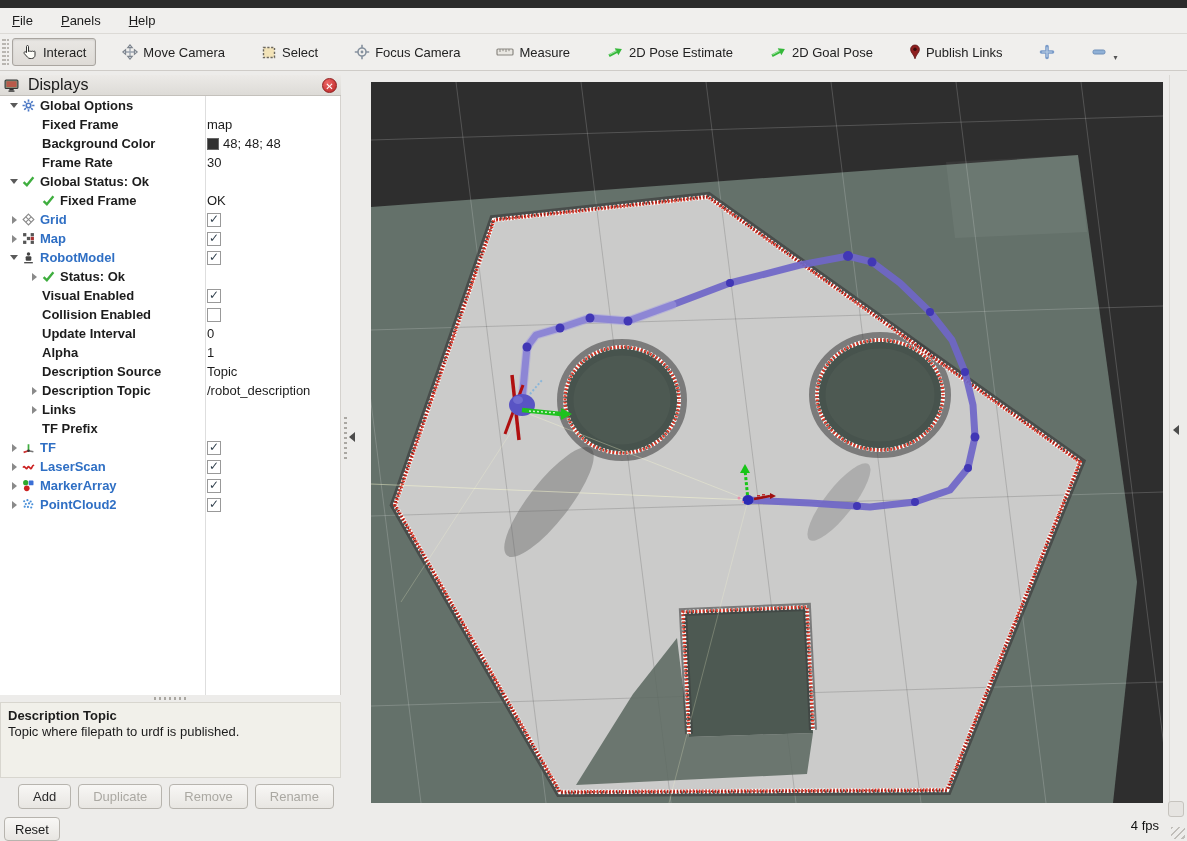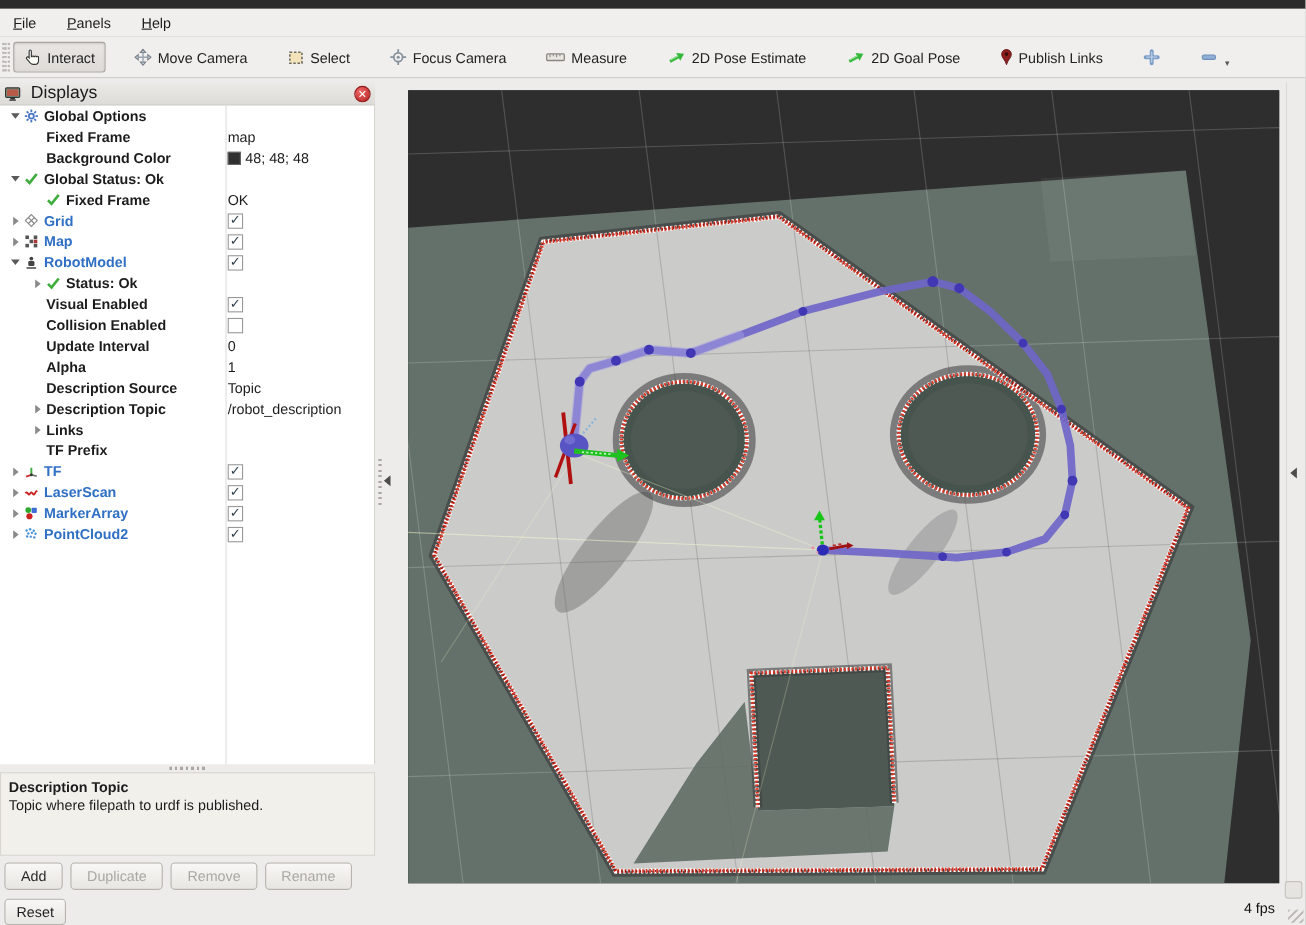--- a/index.html
+++ b/index.html
@@ -36,21 +36,21 @@
   .t-val { position: absolute; left: 207px; top: 0; height: 19px; line-height: 19px; display: flex; align-items: center; gap: 4px; white-space: nowrap; }
   .checkbox { width: 14px; height: 14px; background: #fff; border: 1px solid #999; display: inline-flex; align-items: center; justify-content: center; font-size: 12px; color: #33424f; font-weight: bold; }
   .swatch { width: 12px; height: 12px; background: #2f2f2f; border: 1px solid #666; display: inline-block; }
 
   .tree-splitter { position: absolute; left: 0; top: 620px; width: 341px; height: 7px; background: #edecea; }
   .tree-splitter .dots { margin: 2px auto 0; width: 34px; height: 3px; background: repeating-linear-gradient(90deg, #aaa7a2 0 2px, transparent 2px 5px); }
 
   .helpbox { position: absolute; left: 0; top: 627px; width: 341px; height: 76px; background: #f1f0ea; border: 1px solid #d8d6cf; padding: 5px 7px; }
   .helpbox .h-title { font-weight: bold; margin-bottom: 1px; }
 
-  .actions { position: absolute; left: 0; top: 709px; width: 341px; height: 26px; display: flex; gap: 7px; padding-left: 4px; }
+  .actions { position: absolute; left: 14px; top: 709px; width: 341px; height: 26px; display: flex; gap: 7px; padding-left: 4px; }
   .pbtn { height: 25px; border: 1px solid #b7b4ae; border-radius: 4px; background: linear-gradient(#f8f7f5, #e8e6e2); padding: 0 14px; font-size: 13px; color: #2a2a2a; display: inline-flex; align-items: center; justify-content: center; }
   .pbtn.disabled { color: #aaa8a2; }
 
   .gutter-arrow { position: absolute; width: 0; height: 0; border-top: 5px solid transparent; border-bottom: 5px solid transparent; border-right: 6px solid #4c4c4c; }
   .splitter-dots-v { position: absolute; left: 344px; top: 415px; width: 3px; height: 44px; background: repeating-linear-gradient(0deg, #aaa7a2 0 2px, transparent 2px 5px); }
   .gutter-line-right { position: absolute; left: 1169px; top: 75px; width: 1px; height: 728px; background: #dbd9d5; }
 
   .viewport { position: absolute; left: 371px; top: 82px; width: 792px; height: 721px; background: #2e2e2e; }
 
   .statusbar { position: absolute; left: 0; top: 810px; width: 1187px; height: 31px; }
@@ -209,20 +209,27 @@
           <span class="t-val">
             <span>map</span>
           </span>
         </div>
         <div class="t-row" style="padding-left: 26px;">
           <span class="t-arrow"></span>
           <span class="t-label">Background Color</span>
           <span class="t-val">
             <span class="swatch" style="background: rgb(48, 48, 48);"></span>
             <span>48; 48; 48</span>
+          </span>
+        </div>
+        <div class="t-row" style="padding-left: 26px;">
+          <span class="t-arrow"></span>
+          <span class="t-label">Frame Rate</span>
+          <span class="t-val">
+            <span>30</span>
           </span>
         </div>
         <div class="t-row" style="padding-left: 6px;">
           <span class="t-arrow">
             <span class="tri-exp"></span>
           </span>
           <span class="t-icon">
             <svg width="13" height="13" viewBox="0 0 12 12">
               <path d="M1.5 6.5L4.5 9.5 10.5 2" fill="none" stroke="#3fae3f" stroke-width="2.2"></path>
             </svg>

